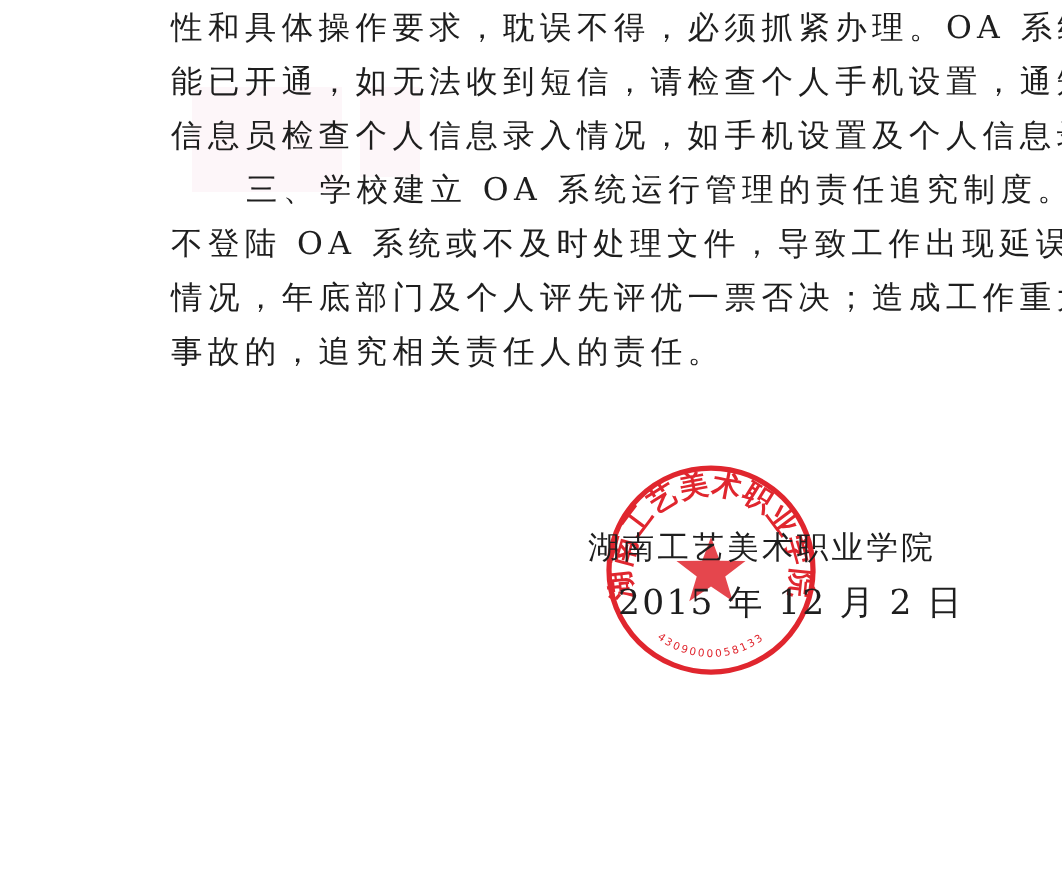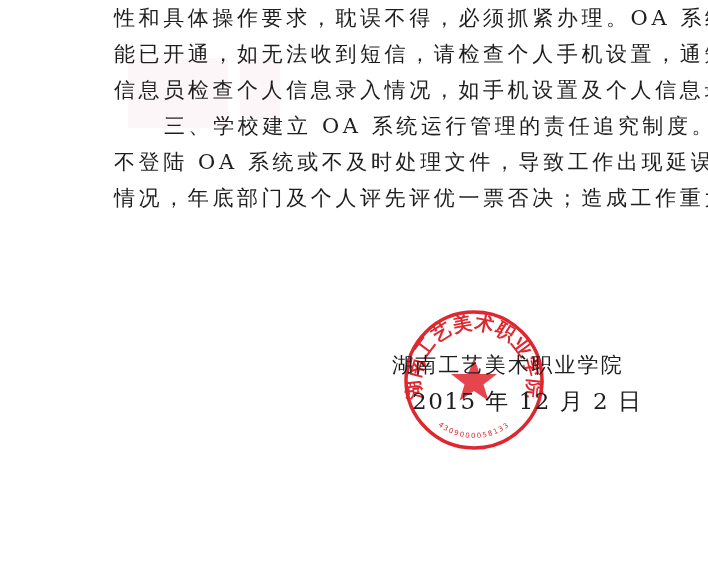--- a/index.html
+++ b/index.html
@@ -39,20 +39,21 @@
   <div class="ghost" style="left:128px;top:58px;width:100px;height:70px;"></div>
   <div class="ghost" style="left:240px;top:58px;width:40px;height:60px;"></div>
 
   <div class="body-text">
     <span class="line">性和具体操作要求，耽误不得，必须抓紧办理。OA 系统短信功</span>
     <span class="line">能已开通，如无法收到短信，请检查个人手机设置，通知部门</span>
     <span class="line">信息员检查个人信息录入情况，如手机设置及个人信息录入无</span>
     <span class="line indent">三、学校建立 OA 系统运行管理的责任追究制度。如因个人</span>
     <span class="line">不登陆 OA 系统或不及时处理文件，导致工作出现延误或遗漏的</span>
     <span class="line">情况，年底部门及个人评先评优一票否决；造成工作重大责任</span>
+    <span class="line">事故的，追究相关责任人的责任。</span>
   </div>
 
   <svg class="stamp" viewBox="0 0 144 144">
     <defs>
       <path id="arcTop" d="M 24 100 A 54 54 0 1 1 120 100"></path>
       <path id="arcBottom" d="M 30 112 A 58 58 0 0 0 114 112"></path>
     </defs>
     <circle cx="72" cy="72" r="68" fill="none" stroke="#e0262e" stroke-width="3.5"></circle>
     <text font-family="DejaVu Serif, serif" font-size="19" font-weight="bold" fill="#e0262e" letter-spacing="1">
       <textPath href="#arcTop" startOffset="50%" text-anchor="middle">湖南工艺美术职业学院</textPath>

